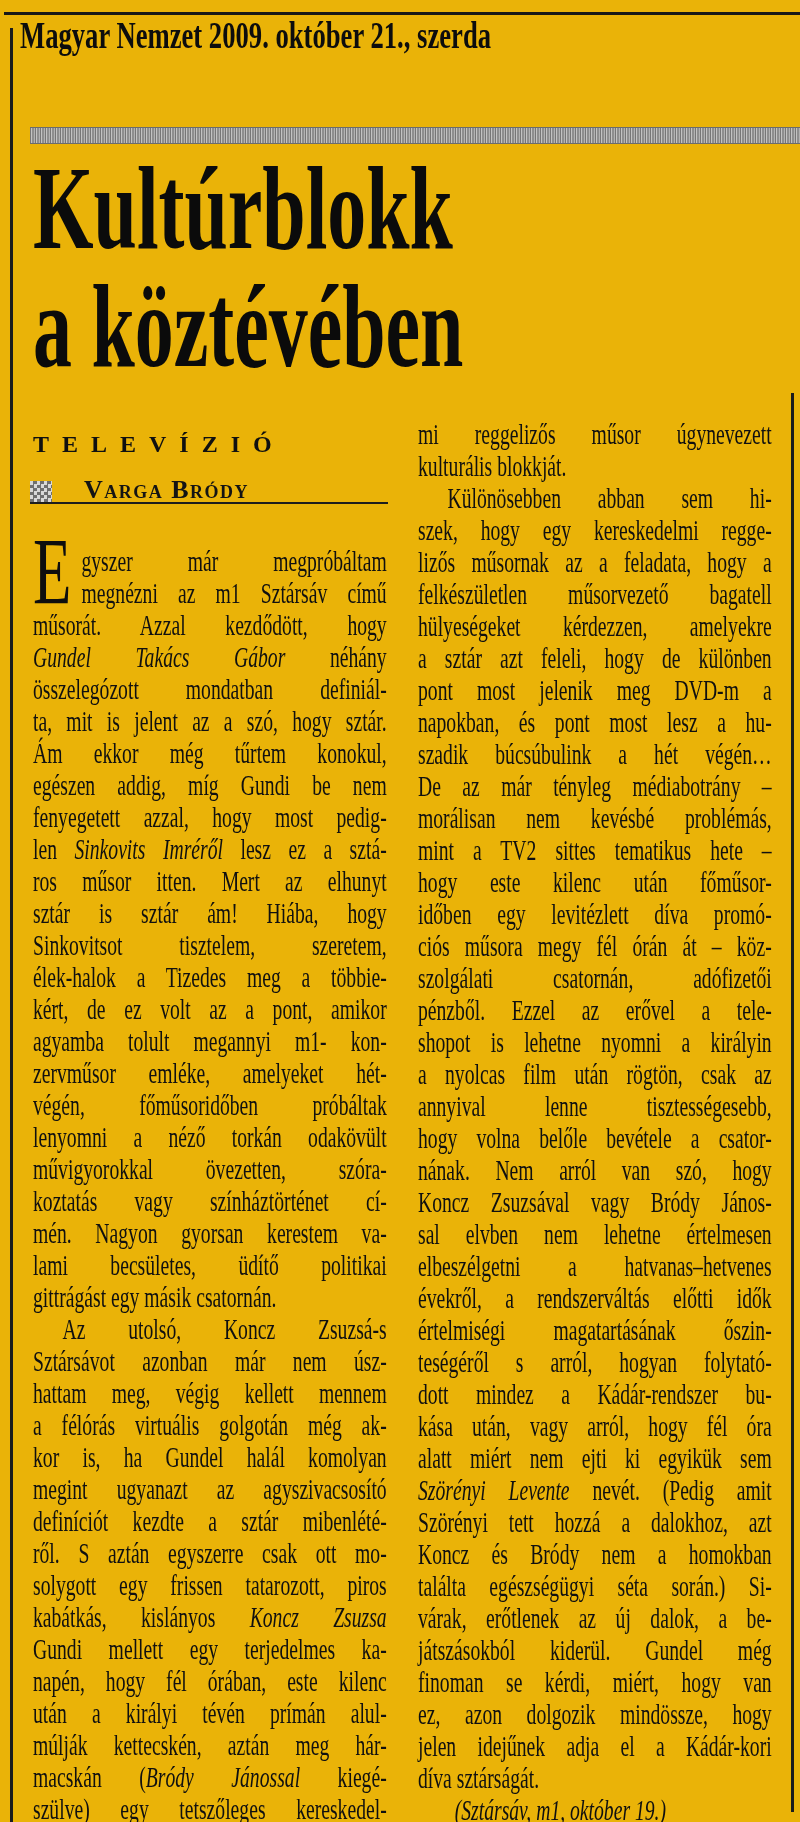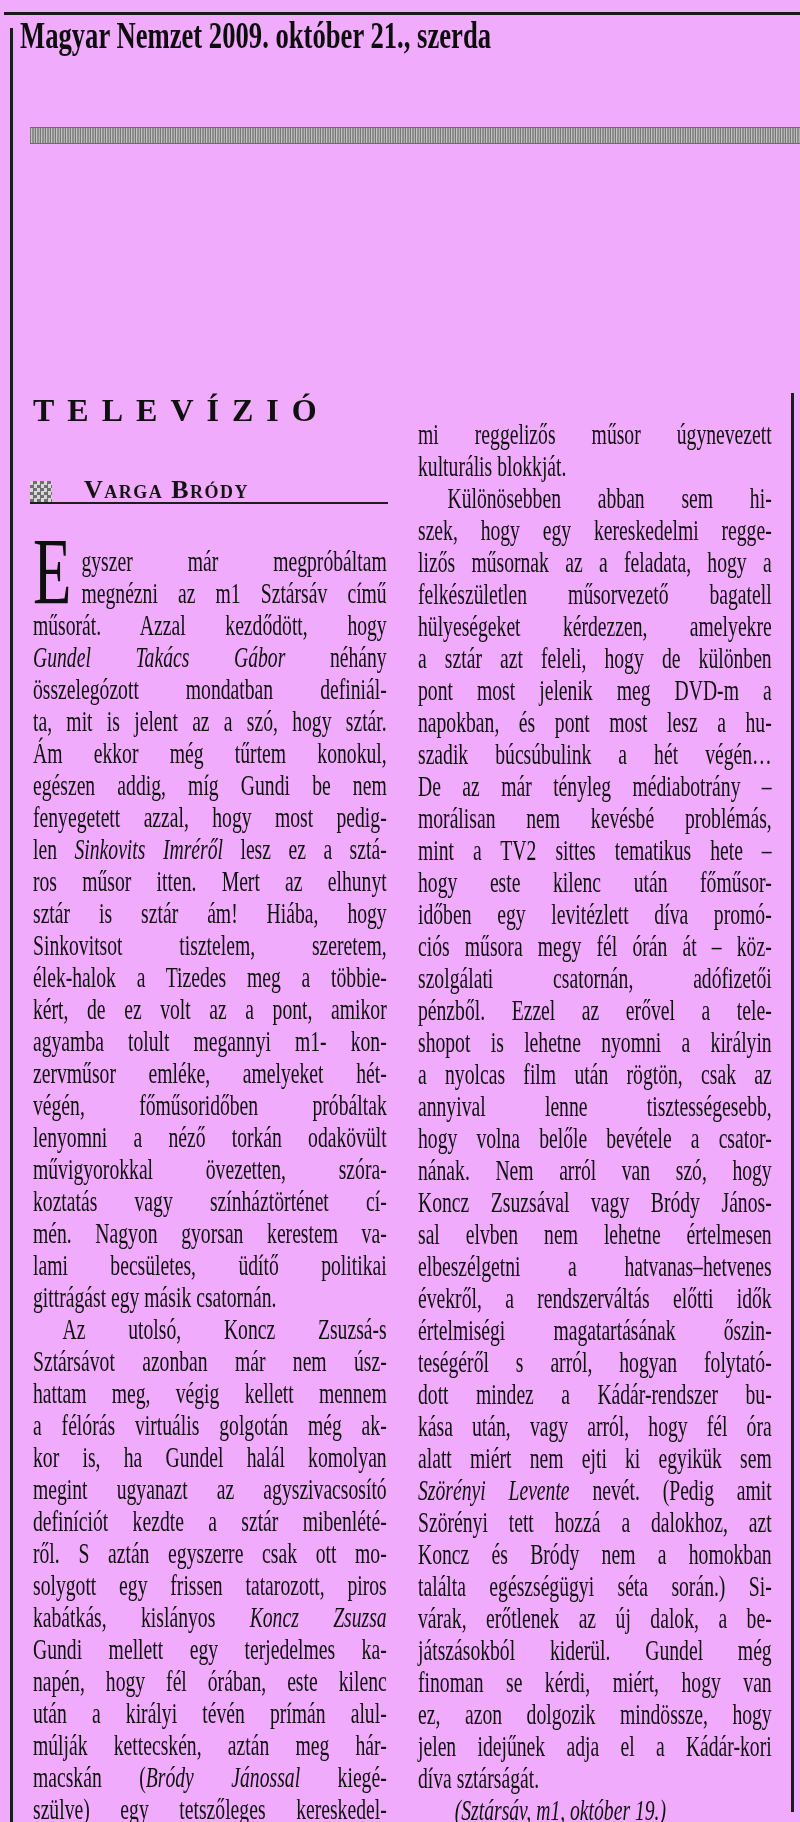--- a/index.html
+++ b/index.html
@@ -1,18 +1,18 @@
 <!DOCTYPE html>
 <html><head>
 <meta charset="utf-8">
 <style>
   html,body { margin:0; padding:0; background:#ffffff; }
   #page {
     position:relative; width:800px; height:1822px; overflow:hidden;
-    background:#f0abfc; color:#111;
+    background:#eab308; color:#111;
     font-family:"Liberation Serif","DejaVu Serif",serif;
   }
   .abs { position:absolute; }
   
   #top-rule   { left:4px;  top:12px;  width:796px; height:3px;  background:#181818; }
   #left-rule  { left:10px; top:28px;  width:3px;   height:1794px; background:#1c1c1c; }
   #right-rule { left:791px; top:393px; width:3px;  height:1419px; background:#1c1c1c; }
   
   #masthead {
     left:20px; top:14px; font-size:37px; font-weight:bold; line-height:44px;
@@ -26,21 +26,21 @@
     box-shadow: inset 0 1px 0 #6c6c6c, inset 0 -1px 0 #6c6c6c;
   }
   
   #headline { left:33px; top:150px; }
   .hl-line {
     font-size:118px; line-height:118px; font-weight:bold; white-space:nowrap;
     transform:scaleX(.66); transform-origin:0 0; color:#0b0b0b;
   }
   
   #section-label {
-    left:33px; top:388px; font-size:32px; line-height:44px; font-weight:bold;
+    left:33px; top:422px; font-size:24px; line-height:44px; font-weight:bold;
     letter-spacing:13px; white-space:nowrap; color:#101010;
   }
   
   #byline-icon {
     left:30px; top:481px; width:22px; height:21px;
     background:repeating-conic-gradient(#6f6f6f 0% 25%, #d8d8d8 0% 50%);
     background-size:7px 7px;
   }
   #byline-name {
     left:84px; top:474px; font-size:26px; line-height:31px; font-weight:bold;
@@ -70,20 +70,24 @@
 
 <div id="page">
   <div class="abs" id="top-rule"></div>
   <div class="abs" id="left-rule"></div>
   <div class="abs" id="right-rule"></div>
 
   <div class="abs" id="masthead">Magyar Nemzet 2009. október 21., szerda</div>
 
   <div class="abs" id="halftone-bar"></div>
 
+  <div class="abs" id="headline">
+    <div class="hl-line">Kultúrblokk</div>
+    <div class="hl-line">a köztévében</div>
+  </div>
 
   <div class="abs" id="section-label">TELEVÍZIÓ</div>
 
   <div class="abs" id="byline-icon"></div>
   <div class="abs" id="byline-name">Varga Bródy</div>
   <div class="abs" id="byline-rule"></div>
 
   <div class="col" id="col-left">
     <span id="drop-cap">E</span>
   <div class="tl pad"><span>gyszer már megpróbáltam</span></div>

